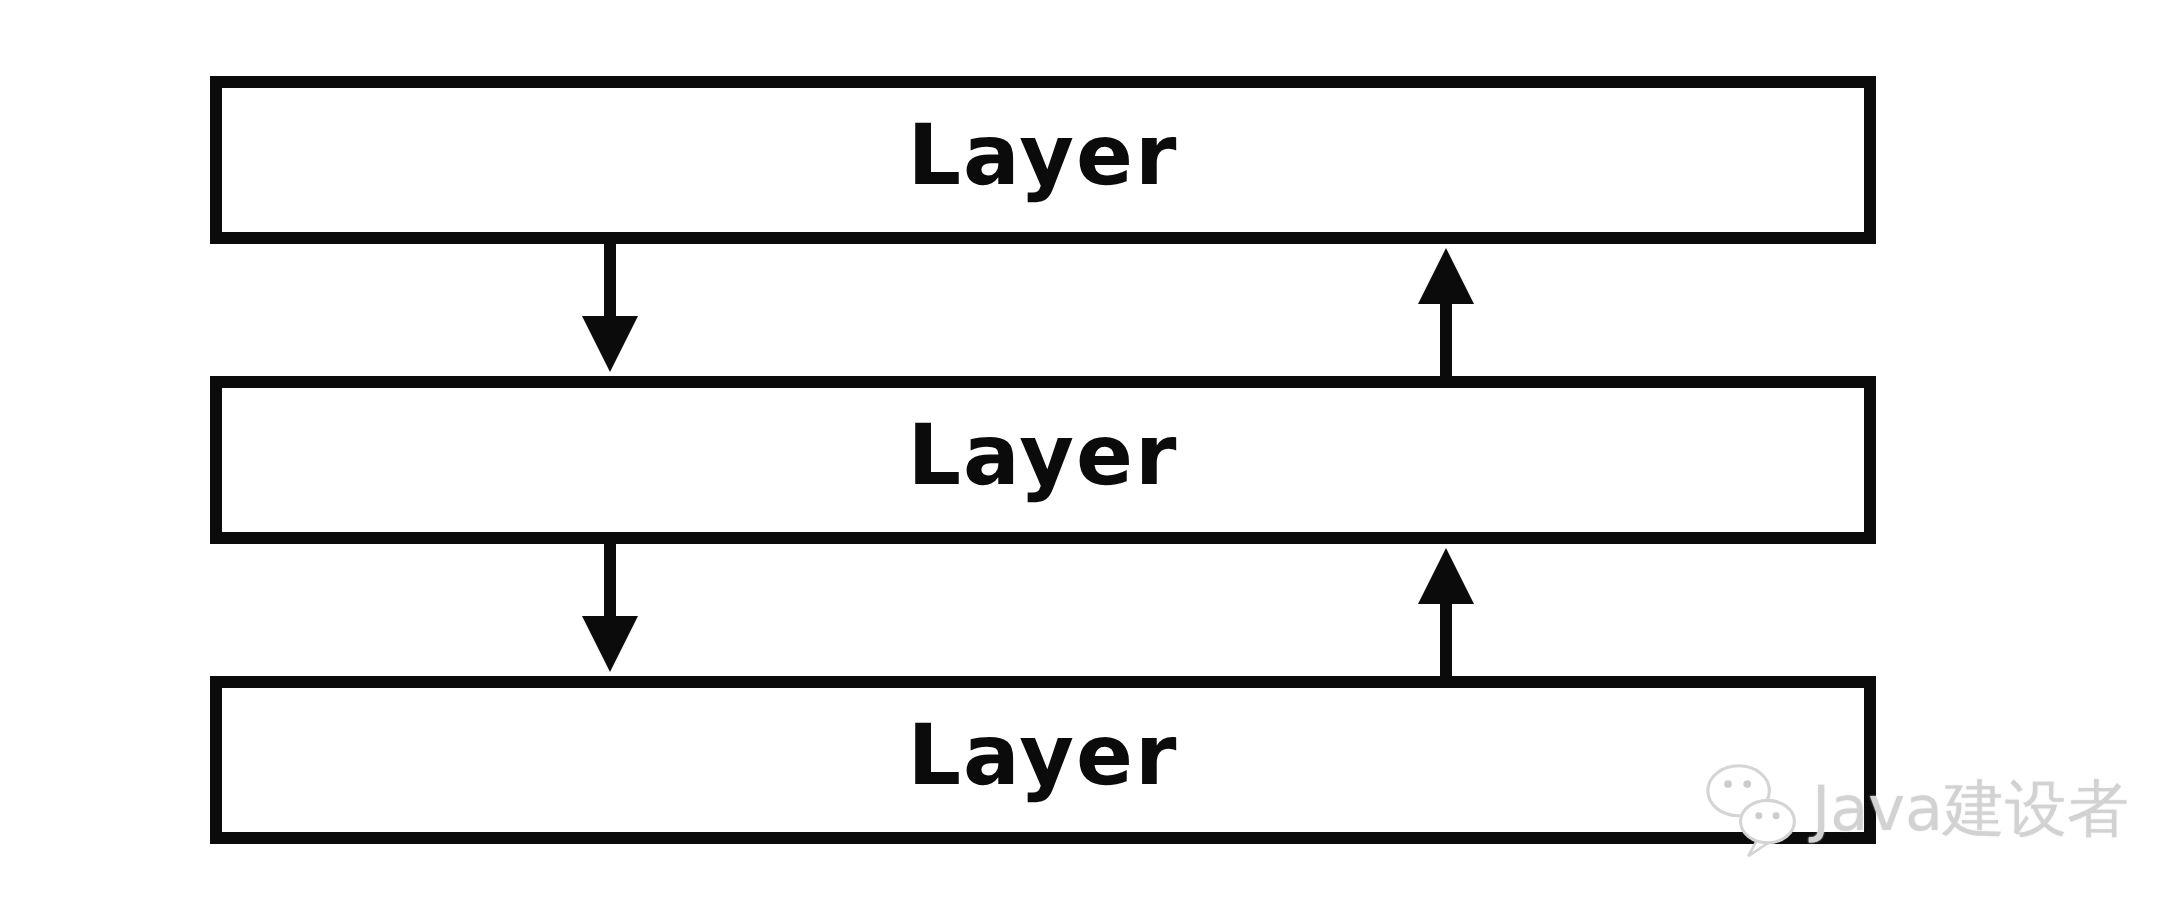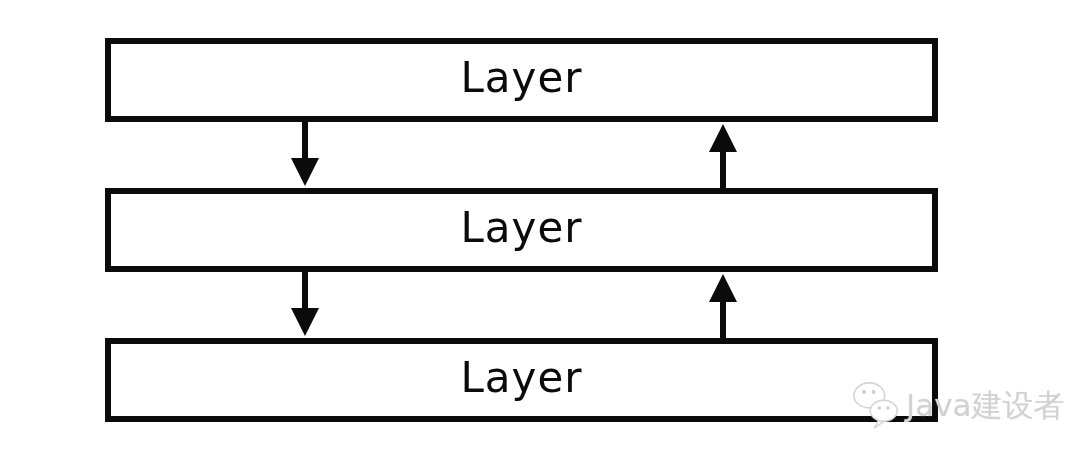--- a/index.html
+++ b/index.html
@@ -19,21 +19,21 @@
     height: 84px;
     background: #ffffff;
     border: 6px solid #0b0b0b;
     display: flex;
     align-items: center;
     justify-content: center;
     z-index: 1;
   }
   .layer-box .label {
     font-size: 42px;
-    font-weight: 400;
+    font-weight: 700;
     color: #0b0b0b;
     letter-spacing: 1px;
     line-height: 1;
     padding-bottom: 4px;
   }
   .box-1 { top: 38px; }
   .box-2 { top: 188px; }
   .box-3 { top: 338px; }
 
   .arrow { position: absolute; z-index: 0; }

